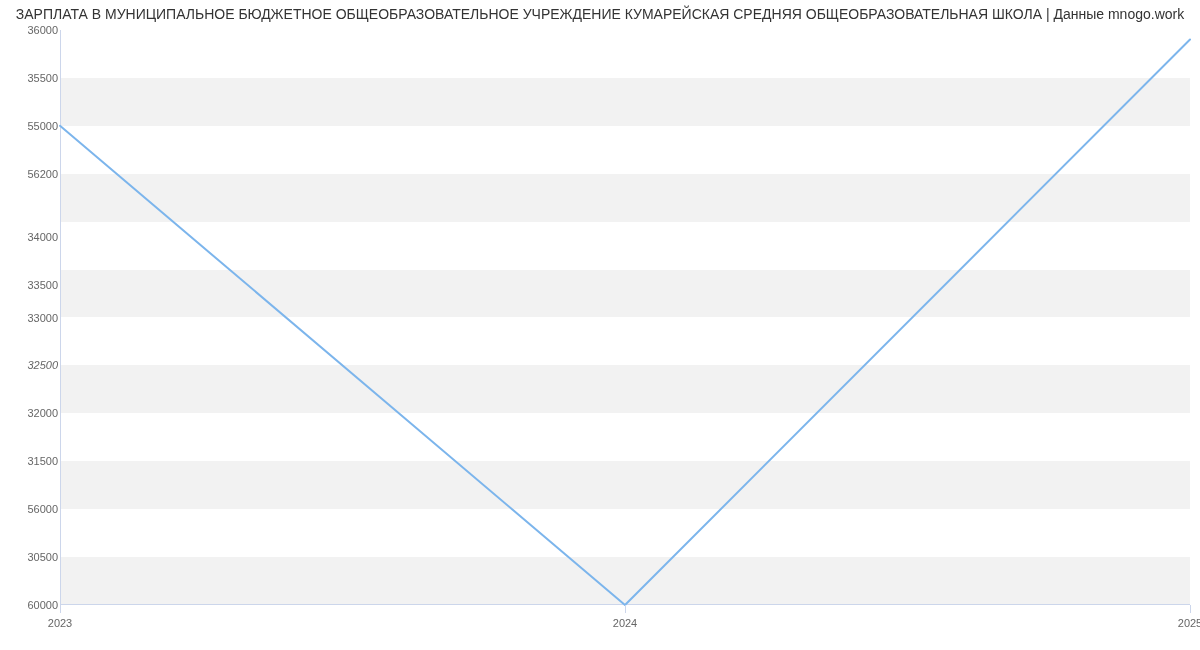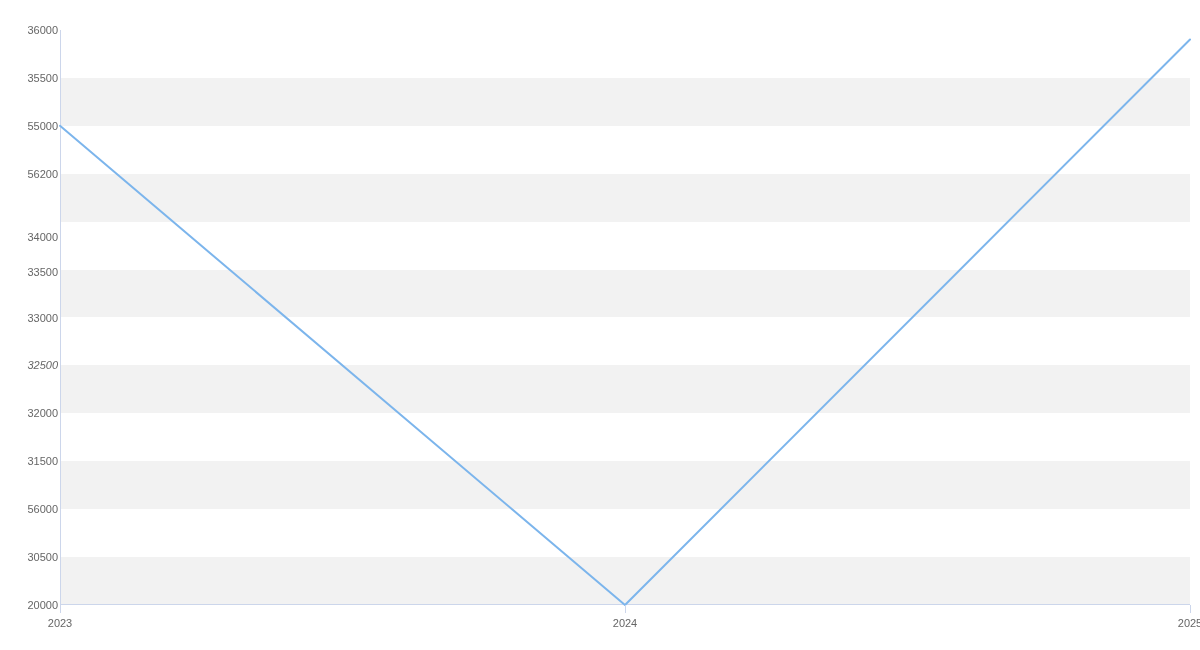--- a/index.html
+++ b/index.html
@@ -92,45 +92,46 @@
     stroke: #7cb5ec;
     stroke-width: 2;
     stroke-linejoin: round;
     stroke-linecap: round;
   }
 </style>
 </head>
 <body>
 
 <div class="container">
+  <div class="title">ЗАРПЛАТА В МУНИЦИПАЛЬНОЕ БЮДЖЕТНОЕ ОБЩЕОБРАЗОВАТЕЛЬНОЕ УЧРЕЖДЕНИЕ КУМАРЕЙСКАЯ СРЕДНЯЯ ОБЩЕОБРАЗОВАТЕЛЬНАЯ ШКОЛА | Данные mnogo.work</div>
   <div class="plot" id="plot">
       <div class="band" style="top: 47.9167px; height: 47.9167px;"></div>
       <div class="band" style="top: 143.75px; height: 47.9167px;"></div>
       <div class="band" style="top: 239.583px; height: 47.9167px;"></div>
       <div class="band" style="top: 335.417px; height: 47.9167px;"></div>
       <div class="band" style="top: 431.25px; height: 47.9167px;"></div>
       <div class="band" style="top: 527.083px; height: 47.9167px;"></div>
     <div class="y-axis-line"></div>
     <div class="x-axis-line"></div>
     <svg class="line-layer" id="line-layer">
         <path d="M0.00 95.83 L565.00 575.00 L1130.00 9.58" class="series-path" style="stroke: rgb(124, 181, 236);"></path>
       </svg>
   <div class="x-tick" style="left: 0px;"></div>
       <div class="x-tick-label" style="left: 0px;">2023</div>
       <div class="x-tick" style="left: 565px;"></div>
       <div class="x-tick-label" style="left: 565px;">2024</div>
       <div class="x-tick" style="left: 1130px;"></div>
       <div class="x-tick-label" style="left: 1130px;">2025</div>
     </div>
-<div class="y-tick-label" style="top: 605px;">20000</div>
+<div class="y-tick-label" style="top: 605px;">60000</div>
     <div class="y-tick-label" style="top: 557.083px;">30500</div>
     <div class="y-tick-label" style="top: 509.167px;">56000</div>
     <div class="y-tick-label" style="top: 461.25px;">31500</div>
     <div class="y-tick-label" style="top: 413.333px;">32000</div>
     <div class="y-tick-label" style="top: 365.417px; font-style: italic;">32500</div>
     <div class="y-tick-label" style="top: 317.5px;">33000</div>
-    <div class="y-tick-label" style="top: 272px;">33500</div>
+    <div class="y-tick-label" style="top: 285px;">33500</div>
     <div class="y-tick-label" style="top: 237px; text-align: right;">34000</div>
     <div class="y-tick-label" style="top: 173.75px;">56200</div>
     <div class="y-tick-label" style="top: 125.833px;">55000</div>
     <div class="y-tick-label" style="top: 77.9167px;">35500</div>
     <div class="y-tick-label" style="top: 30px;">36000</div>
   </div>
 
 </body></html>

